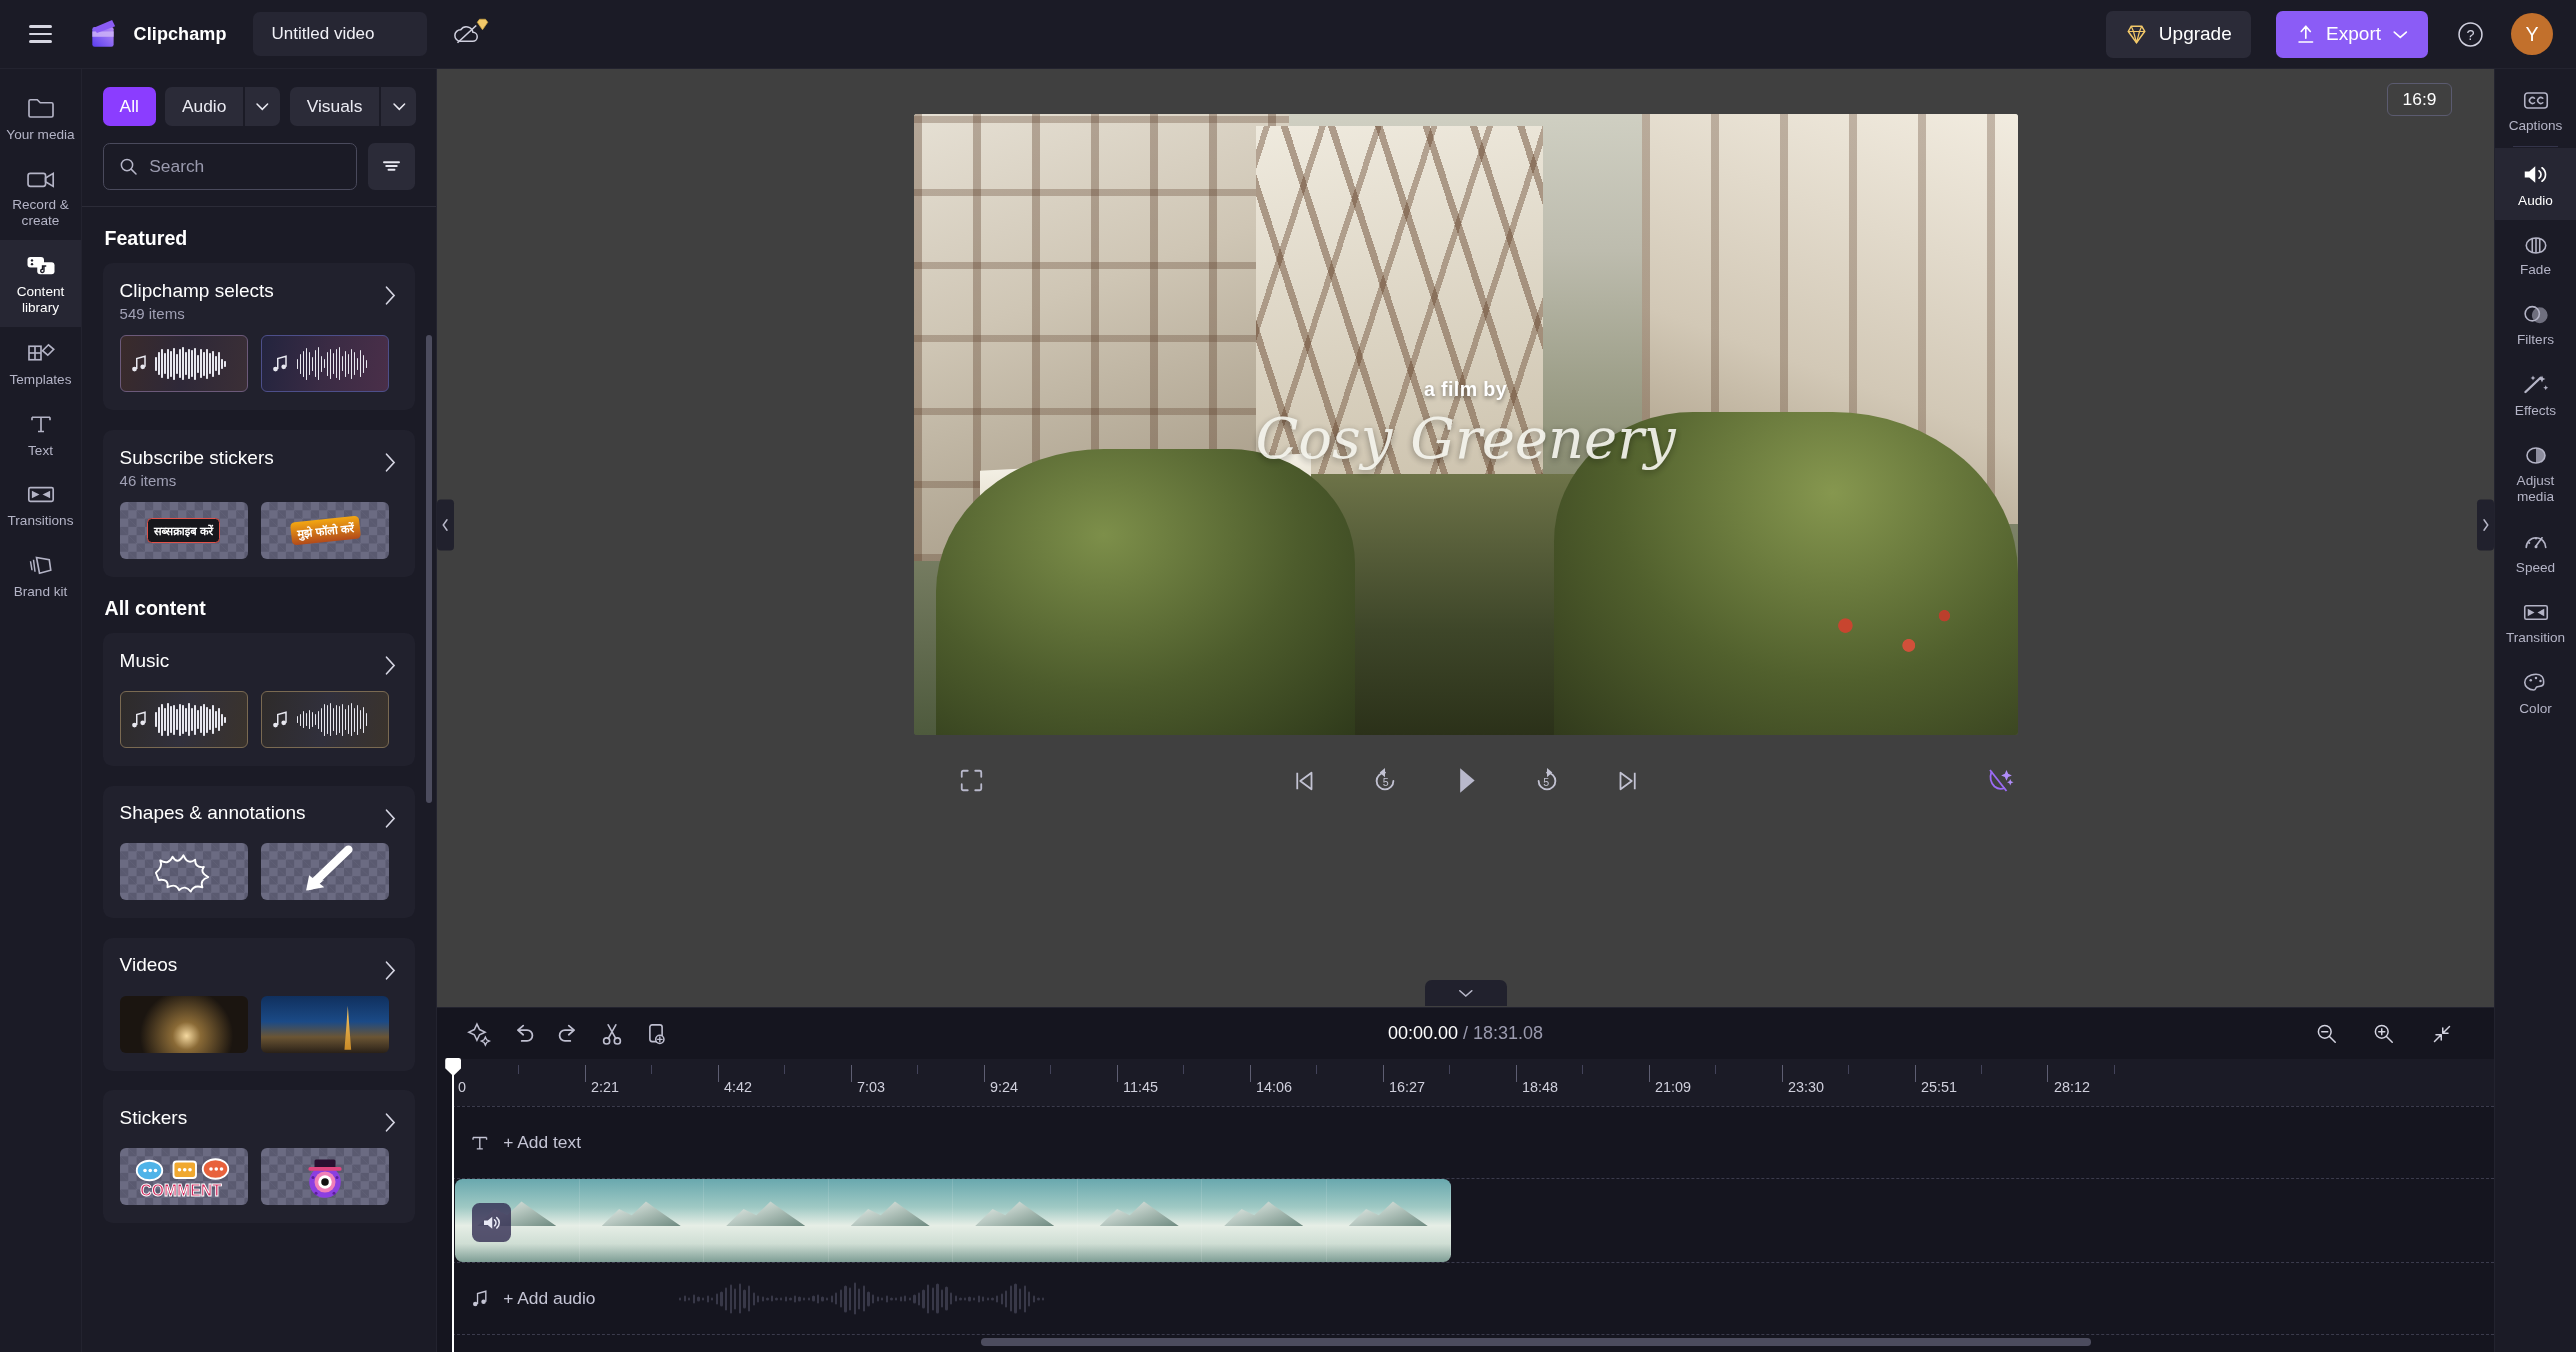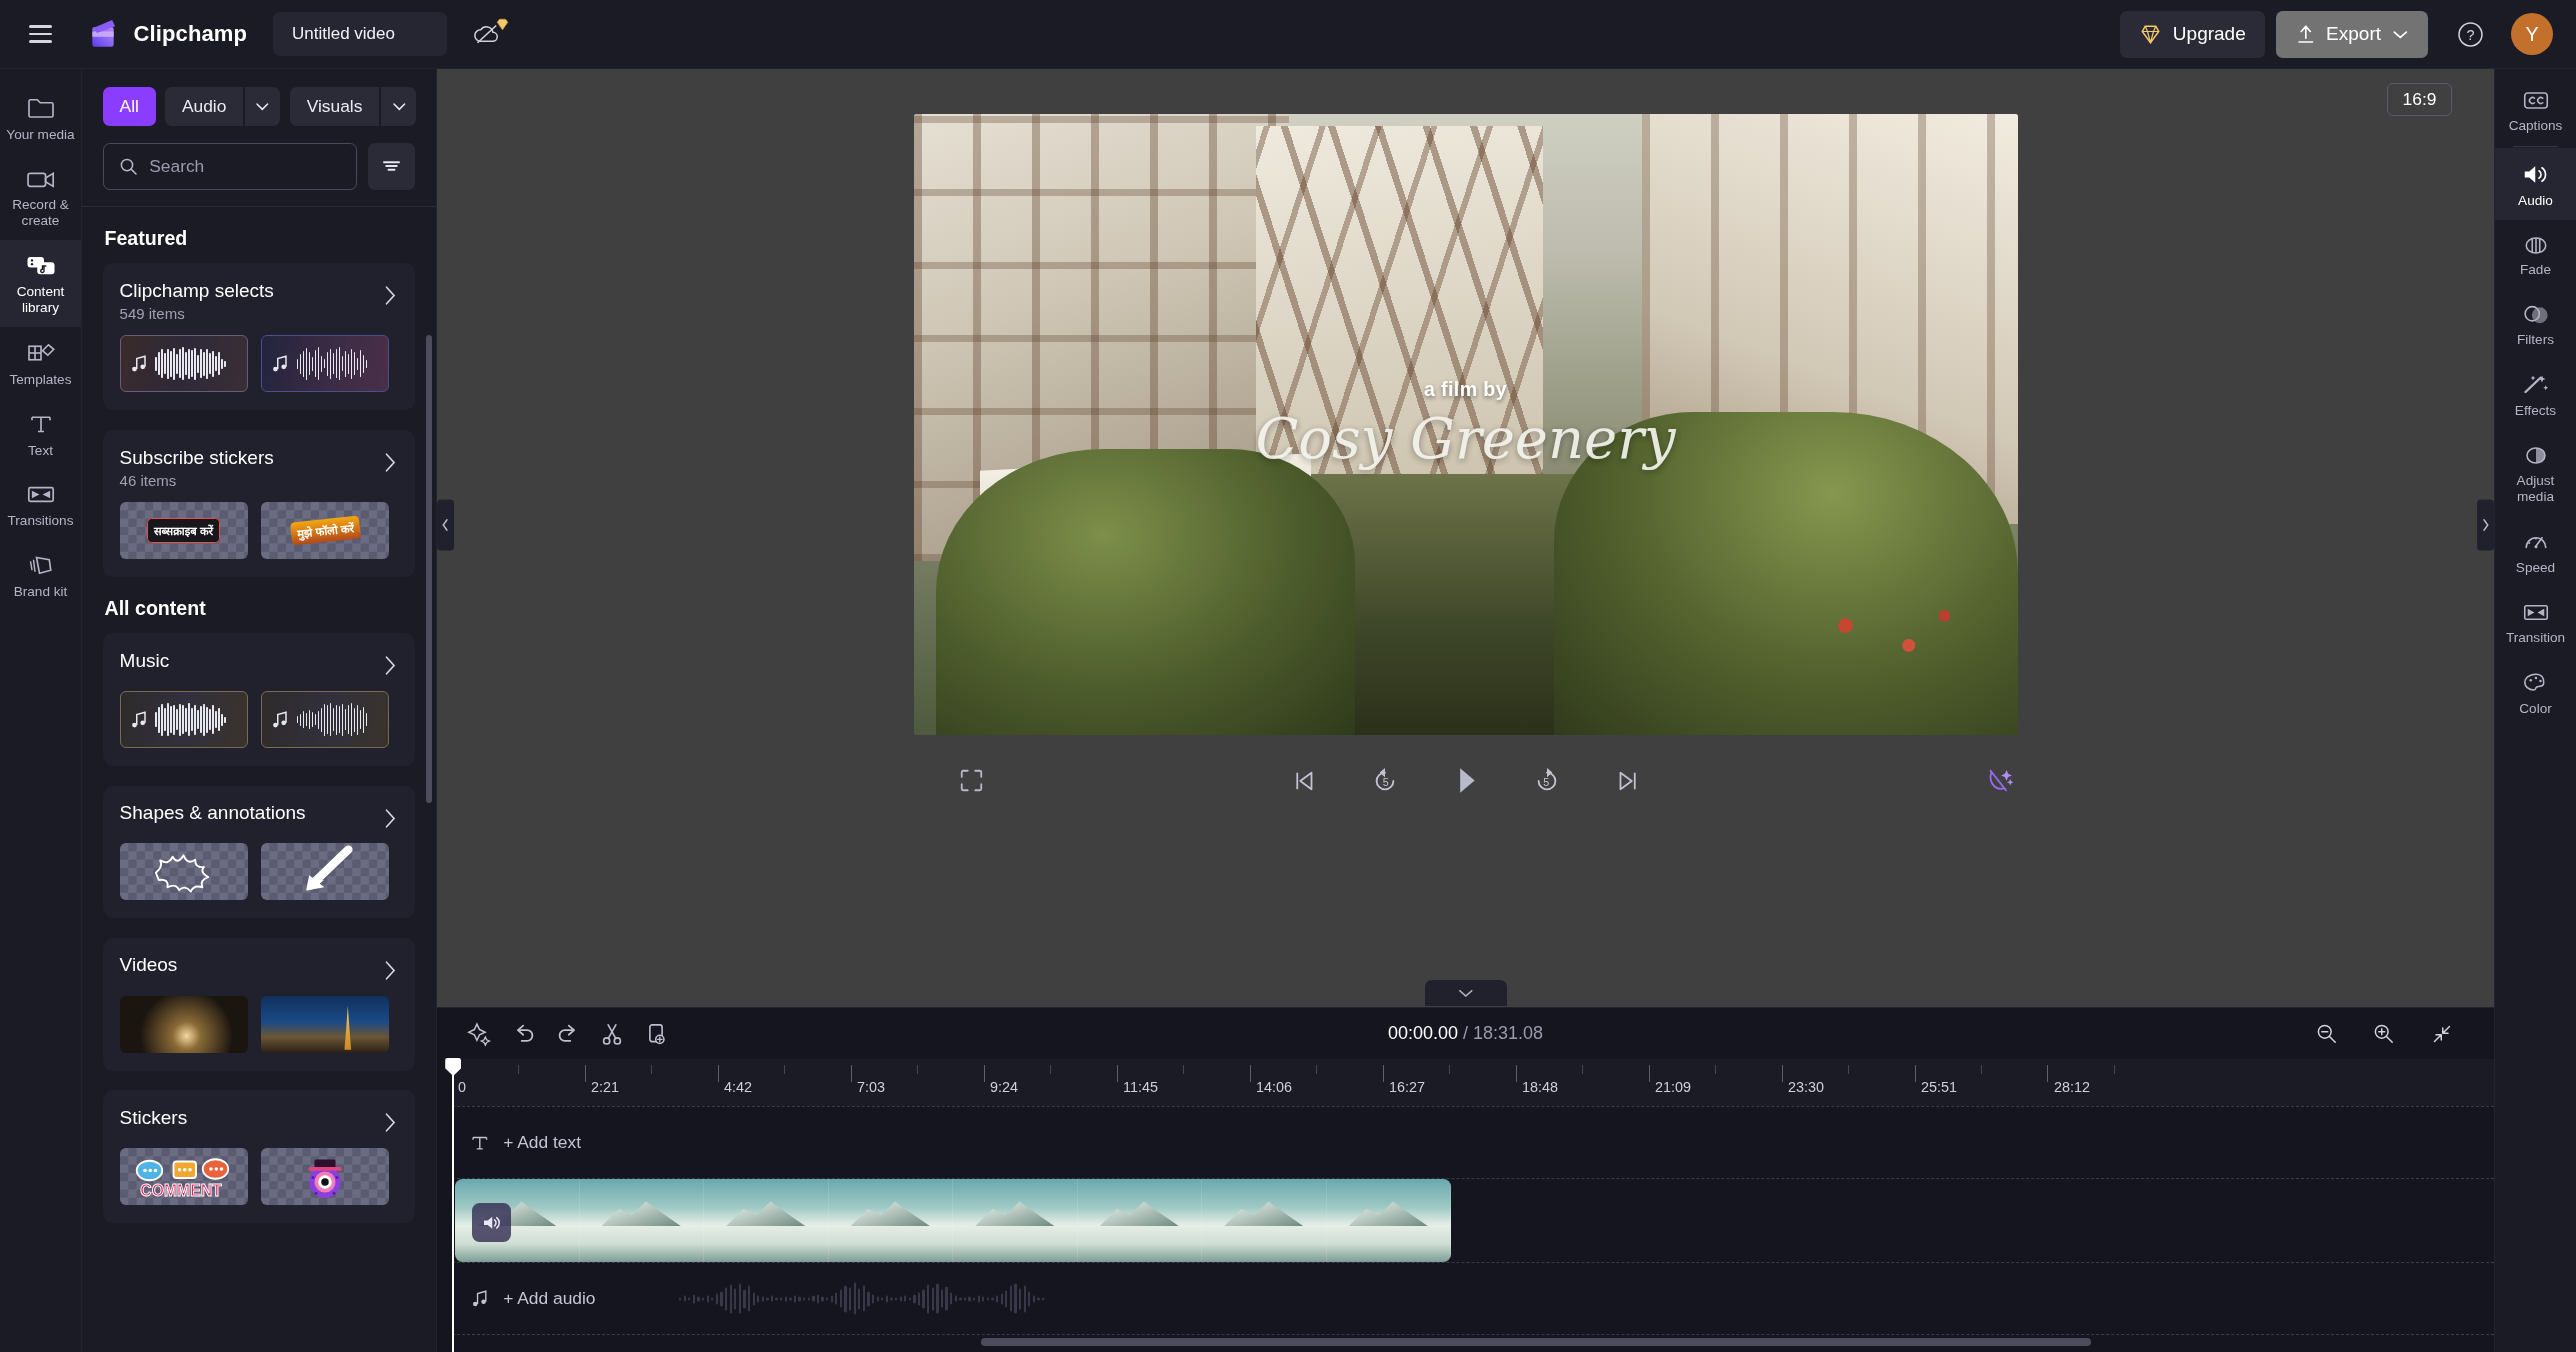--- a/index.html
+++ b/index.html
@@ -18,36 +18,36 @@
     background: #1b1b26;
     display: flex; align-items: center;
     padding: 0 23px 0 19.6px;
     border-bottom: 0.8px solid #23232f;
     position: relative; z-index: 20;
   }
   .hamburger { width: 41px; height: 41px; display:flex; flex-direction:column; justify-content:center; align-items:center; gap:5.3px; cursor:pointer; border-radius:4.5px;}
   .hamburger span { display:block; width:23px; height:2.3px; background:#d7d7e2; border-radius:1.5px;}
   .logo-wrap { display:flex; align-items:center; gap:12px; margin-left:26px; }
   .logo-mark { width:35px; height:35px; position:relative; }
-  .brand-name { font-size:22px; font-weight:600; letter-spacing:0.1px; color:#ffffff;}
+  .brand-name { font-size:18px; font-weight:600; letter-spacing:0.1px; color:#ffffff;}
   .title-field {
     margin-left:26px; background:#262633; border:0.8px solid transparent;
     border-radius:6.8px; height:44px; min-width:174px; display:flex; align-items:center;
     padding: 0 18px; font-size:17px; color:#f0f0f6; cursor:text;
   }
   .cloud-btn { margin-left:18px; width:47px; height:44px; display:flex; align-items:center; justify-content:center; position:relative; cursor:pointer;}
   .spacer { flex:1; }
   .upgrade-btn {
     display:flex; align-items:center; gap:10.6px; height:47px; padding:0 19.6px;
     background:#2b2b38; border-radius:6.8px; font-size:19px; color:#fff; cursor:pointer;
   }
   .export-btn {
     display:flex; align-items:center; gap:10.6px; height:47px; padding:0 19.6px;
-    background:#737373; border-radius:6.8px; font-size:19px; color:#fff; cursor:pointer;
-    margin-left:11px;
+    background:#8b5cf6; border-radius:6.8px; font-size:19px; color:#fff; cursor:pointer;
+    margin-left:25px;
   }
   .help-btn { width:47px; height:47px; margin-left:19.6px; display:flex; align-items:center; justify-content:center; cursor:pointer;}
   .avatar {
     width:42px; height:42px; border-radius:50%; background:#c2702c; margin-left:16.6px;
     display:flex; align-items:center; justify-content:center; font-size:19.6px; color:#fff; cursor:pointer; font-weight:500;
   }
 
   
   .body-row { flex:1; display:flex; min-height:0; }
 

